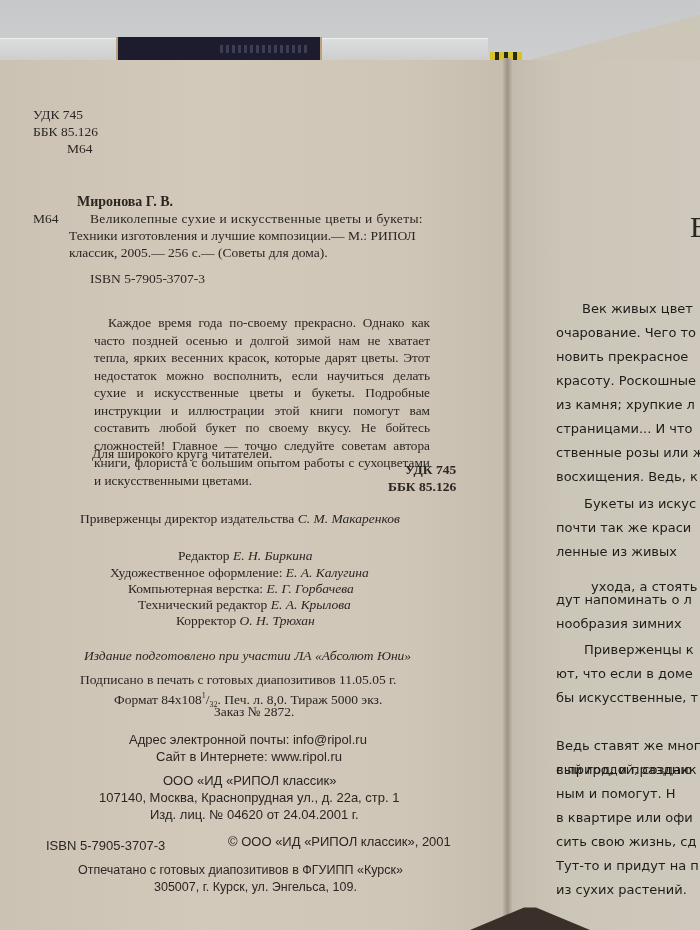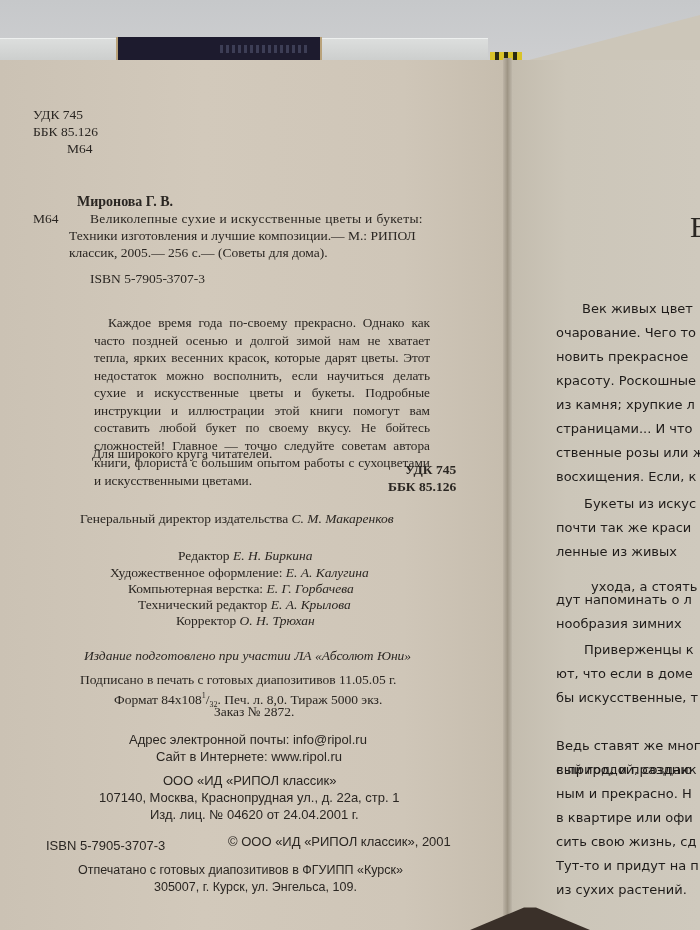--- a/index.html
+++ b/index.html
@@ -68,21 +68,21 @@
 <div class="t" style="left:90px;top:271px;">ISBN 5-7905-3707-3</div>
 
 <div class="para">
   <p>Каждое время года по-своему прекрасно. Однако как часто поздней осенью и долгой зимой нам не хватает тепла, ярких весенних красок, которые дарят цветы. Этот недостаток можно восполнить, если научиться делать сухие и искусственные цветы и букеты. Подробные инструкции и иллюстрации этой книги помогут вам составить любой букет по своему вкусу. Не бойтесь сложностей! Главное — точно следуйте советам автора книги, флориста с большим опытом работы с сухоцветами и искусственными цветами.</p>
 </div>
 <div class="t" style="left:92px;top:446px;">Для широкого круга читателей.</div>
 <div class="t b" style="left:405px;top:462px;">УДК 745</div>
 <div class="t b" style="left:388px;top:479px;">ББК 85.126</div>
 
 <div class="t" style="left:80px;top:511px;">
-  <span>Генеральный директор издательства</span>
+  <span>Приверженцы директор издательства</span>
   <span class="i">С. М. Макаренков</span>
 </div>
 <div class="t" style="left:178px;top:548px;">
   <span>Редактор</span>
   <span class="i">Е. Н. Биркина</span>
 </div>
 <div class="t" style="left:110px;top:565px;">
   <span>Художественное оформление:</span>
   <span class="i">Е. А. Калугина</span>
 </div>
@@ -119,30 +119,30 @@
 <div class="t" style="left:154px;top:879px;font-family:'Liberation Sans',sans-serif;font-size:12.5px;">305007, г. Курск, ул. Энгельса, 109.</div>
 
 <div class="big-letter">В</div>
 <div class="right-text" style="left:582px;top:297px;">Век живых цвет</div>
 <div class="right-text" style="left:556px;top:321px;">очарование. Чего то</div>
 <div class="right-text" style="left:556px;top:345px;">новить прекрасное</div>
 <div class="right-text" style="left:556px;top:369px;">красоту. Роскошные</div>
 <div class="right-text" style="left:556px;top:393px;">из камня; хрупкие л</div>
 <div class="right-text" style="left:556px;top:417px;">страницами... И что</div>
 <div class="right-text" style="left:556px;top:441px;">ственные розы или ж</div>
-<div class="right-text" style="left:556px;top:465px;">восхищения. Если, к</div>
+<div class="right-text" style="left:556px;top:465px;">восхищения. Ведь, к</div>
 <div class="right-text" style="left:584px;top:492px;">Букеты из искус</div>
 <div class="right-text" style="left:556px;top:516px;">почти так же краси</div>
 <div class="right-text" style="left:556px;top:540px;">ленные из живых</div>
 <div class="right-text" style="left:556px;top:575px;margin-left:35px;">ухода, а стоять могу</div>
 <div class="right-text" style="left:556px;top:588px;">дут напоминать о л</div>
 <div class="right-text" style="left:556px;top:612px;">нообразия зимних</div>
 <div class="right-text" style="left:584px;top:638px;">Приверженцы к</div>
 <div class="right-text" style="left:556px;top:662px;">ют, что если в доме</div>
 <div class="right-text" style="left:556px;top:686px;">бы искусственные, т</div>
 <div class="right-text" style="left:556px;top:710px;margin-top:48px;">с природой, создаю</div>
 <div class="right-text" style="left:556px;top:734px;">Ведь ставят же мног</div>
 <div class="right-text" style="left:556px;top:758px;">вый год, и праздник</div>
-<div class="right-text" style="left:556px;top:782px;">ным и прекрасно. Н</div>
+<div class="right-text" style="left:556px;top:782px;">ным и помогут. Н</div>
 <div class="right-text" style="left:556px;top:806px;">в квартире или офи</div>
 <div class="right-text" style="left:556px;top:830px;">сить свою жизнь, сд</div>
 <div class="right-text" style="left:556px;top:854px;">Тут-то и придут на п</div>
 <div class="right-text" style="left:556px;top:878px;">из сухих растений.</div>
 
 </body></html>

